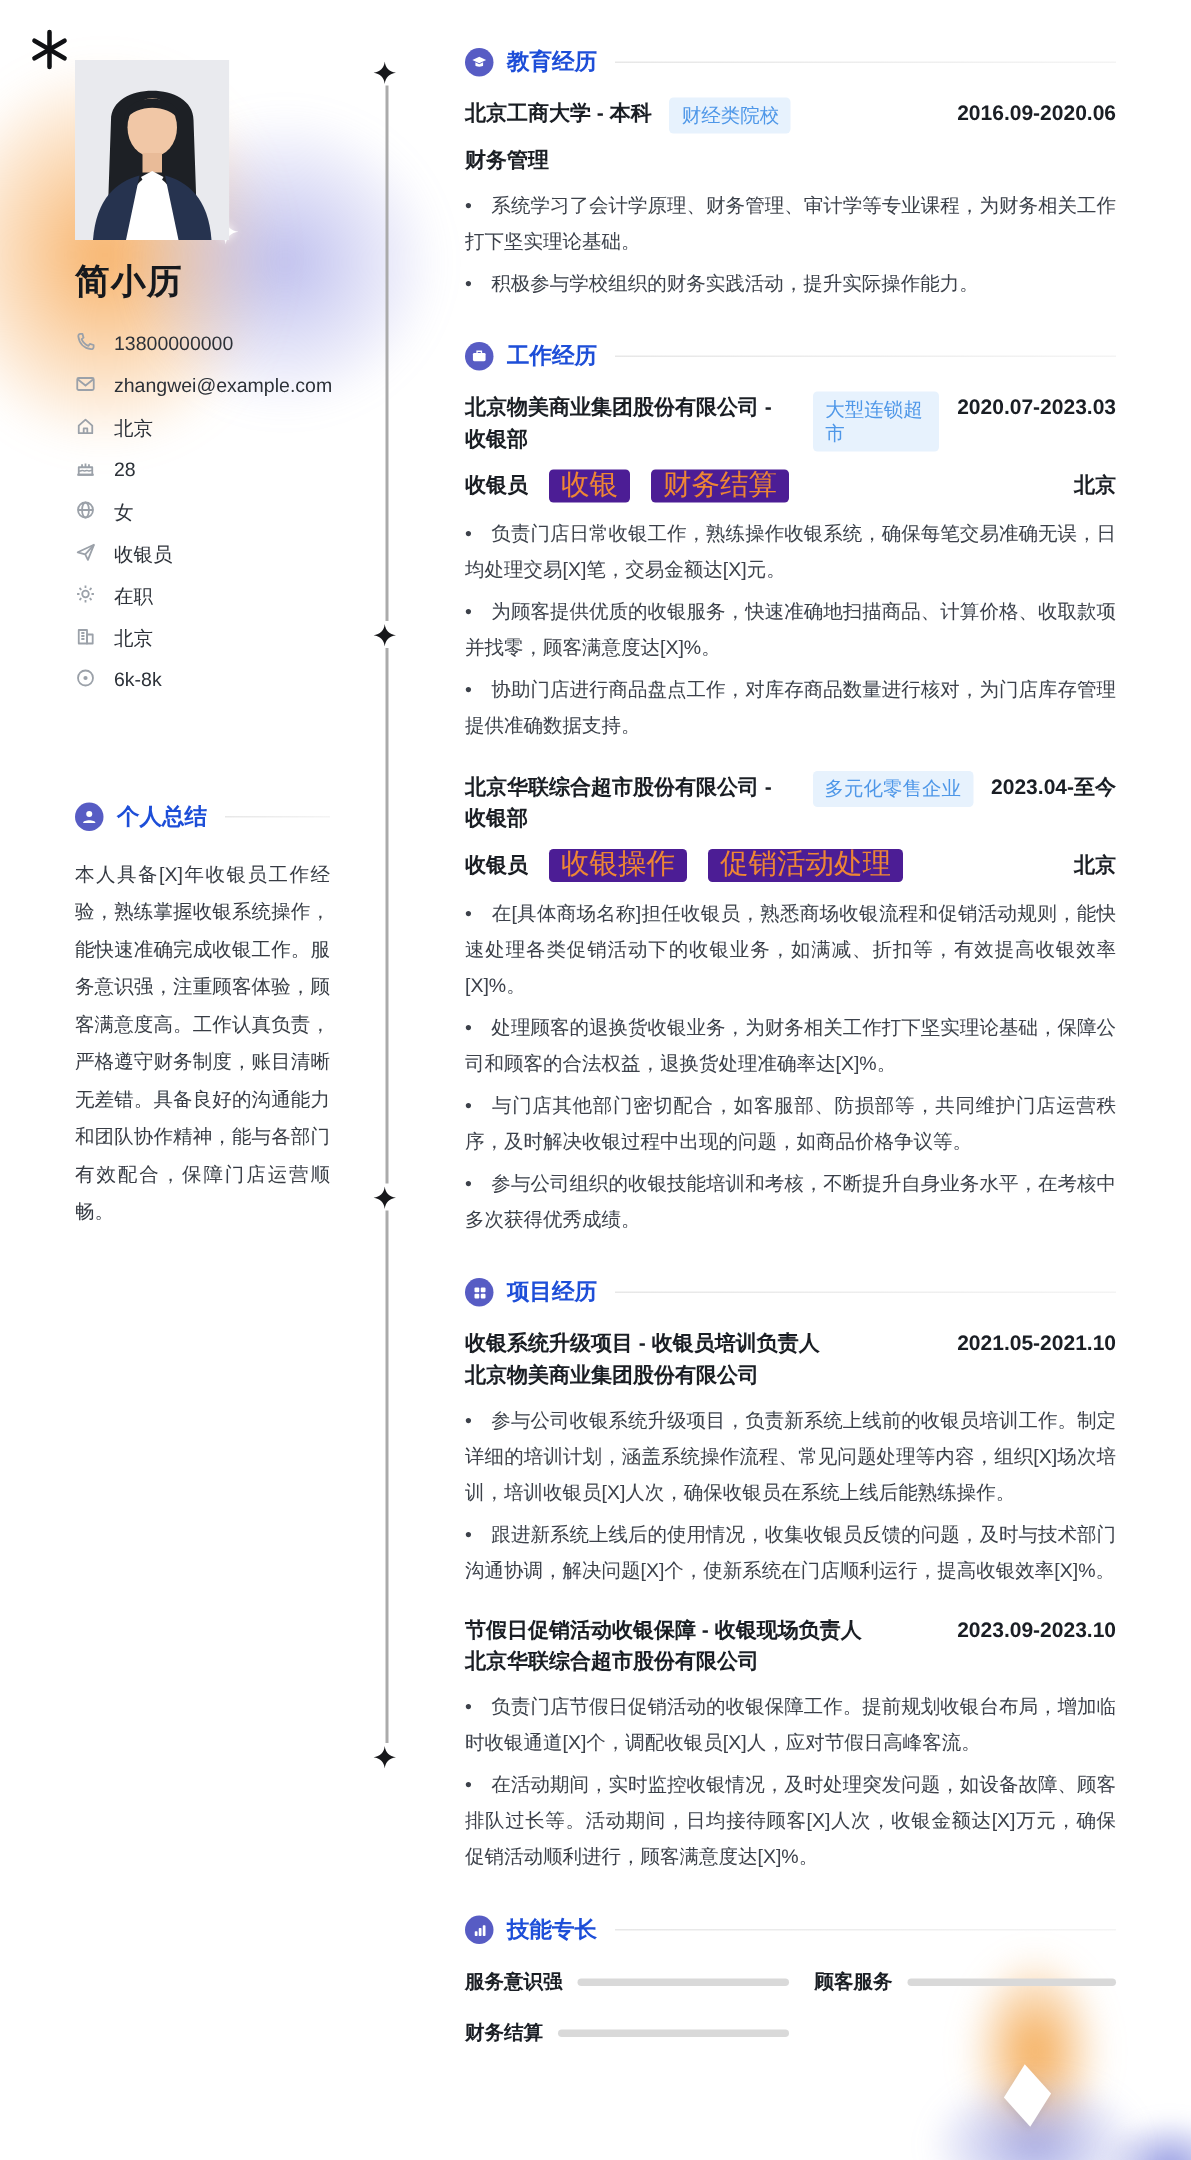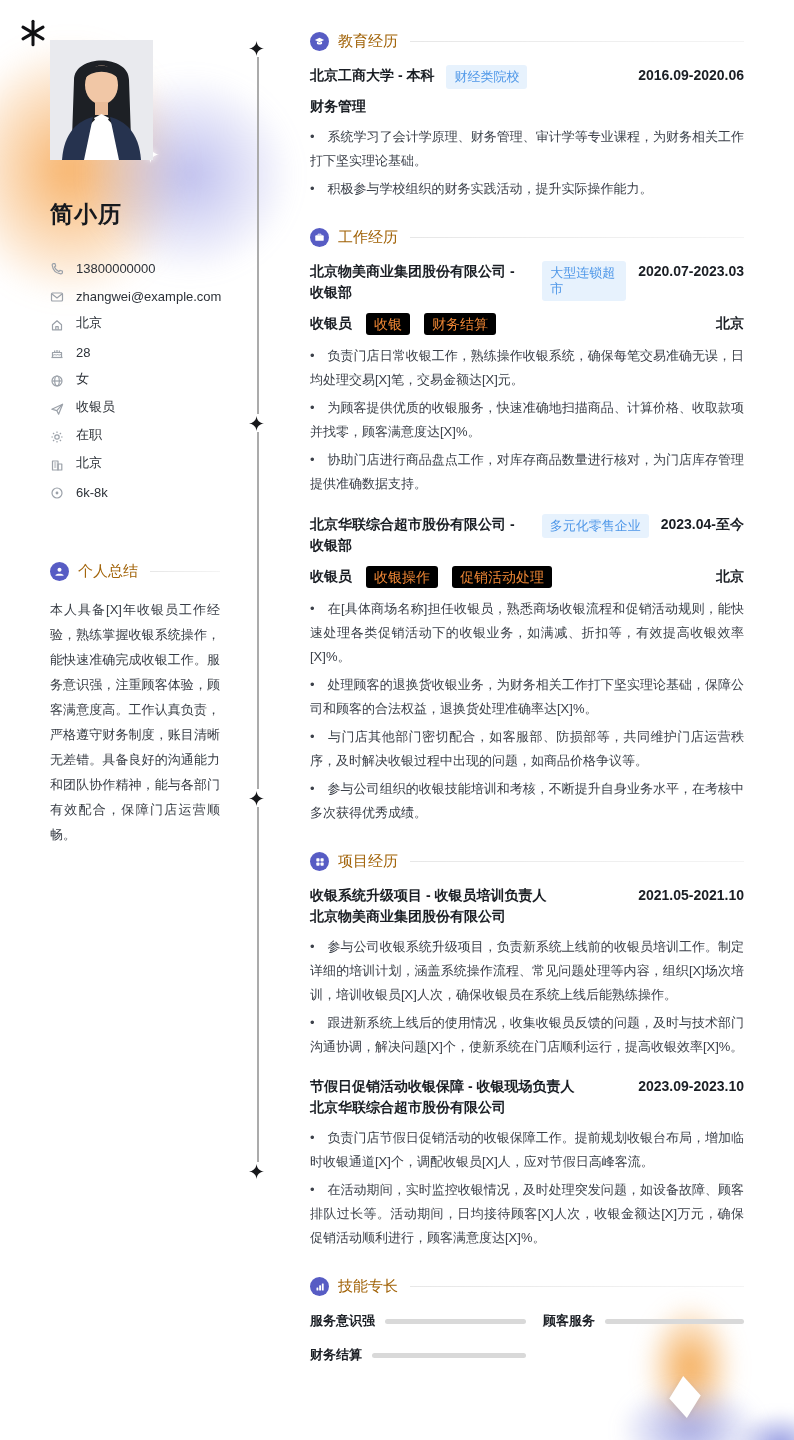--- a/index.html
+++ b/index.html
@@ -25,30 +25,30 @@
   .asterisk-tl { position:absolute; left:19px; top:19px; }
   .sparkle-photo { position:absolute; left:142px; top:146px; filter:drop-shadow(0 0 3px rgba(255,255,255,.9)); }
 
   
   .tl-line { position:absolute; left:257px; width:2px; background:#ababab; }
   .tl-star { position:absolute; left:249px; }
 
   
   .sidebar { position:absolute; left:50px; top:40px; width:170px; }
   .photo-frame { width:103px; height:120px; overflow:hidden; position:relative; }
-  .cand-name { margin-top:39px; font-size:23px; font-weight:bold; color:#16191e; letter-spacing:1px;font-family:Liberation Mono, monospace; }
+  .cand-name { margin-top:12px; font-size:23px; font-weight:bold; color:#16191e; letter-spacing:1px;font-family:Liberation Mono, monospace; }
   .contacts { list-style:none; margin-top:18px; }
-  .contacts li { display:flex; align-items:flex-end; height:28px; font-size:13px; color:#2c3138; }
+  .contacts li { display:flex; align-items:flex-start; height:28px; font-size:13px; color:#2c3138; }
   .cicon { width:14px; height:14px; margin-right:12px; flex:none; display:inline-flex; }
 
   .sec-head { display:flex; align-items:center; }
   .sec-head.side { margin-top:62px; }
   .sec-icon { width:19px; height:19px; border-radius:50%; background:#575cc4; color:#fff;
     display:inline-flex; align-items:center; justify-content:center; flex:none; }
-  .sec-title { font-size:15px; font-weight:normal; color:#a16207; margin-left:9px; white-space:nowrap; }
+  .sec-title { font-size:15px; font-weight:bold; color:#1d4ed8; margin-left:9px; white-space:nowrap; }
   .sec-line { flex:1; height:1px; margin-left:12px; background:linear-gradient(to right,#e7e7e7,#f4f4f4); }
 
   .summary-text { margin-top:16px; font-size:13px; line-height:25px; color:#373c44; text-align:justify; }
 
   
   .main { position:absolute; left:310px; top:32px; width:434px; }
   section { position:relative; }
   .sec-gap { margin-top:27px; }
 
   .ehead { display:flex; align-items:flex-start; margin-top:14px; }
@@ -57,21 +57,21 @@
   .badge { font-size:13px; line-height:16px; color:#4e97e8; background:#e7f2fd; border-radius:3px;
     padding:4px 8px; margin-left:12px; flex:none; max-width:84px; }
   .spacer { flex:1; }
   .edate { font-size:14px; font-weight:bold; color:#1a1e24; white-space:nowrap; margin-left:12px; line-height:21px; }
 
   .major { margin-top:9px; font-size:14px; font-weight:bold; color:#1a1e24; }
   .company-sub { margin-top:2px; font-size:14px; font-weight:bold; color:#1a1e24; }
 
   .role-row { display:flex; align-items:center; margin-top:10px; }
   .role { font-size:14px; font-weight:bold; color:#1a1e24; }
-  .tag { font-size:14px; line-height:16px; color:#ee8634; background:#000000; border-radius:3px;
+  .tag { font-size:19px; line-height:16px; color:#ee8634; background:#4c1d95; border-radius:3px;
     padding:3px 8px; margin-left:14px; flex:none; }
   .loc { font-size:14px; font-weight:bold; color:#1a1e24; }
 
   .bullets { list-style:none; margin-top:9px; }
   .bullets li { font-size:13px; line-height:24px; color:#3c414a; text-align:justify; margin-top:4px; }
   .bullets li:first-child { margin-top:0; }
   .bullets li::before { content:"•\2002\2002"; color:#3c414a; }
 
   
   .skill-grid { display:grid; grid-template-columns:216px 1fr; column-gap:17px; row-gap:16px; margin-top:16px; }

